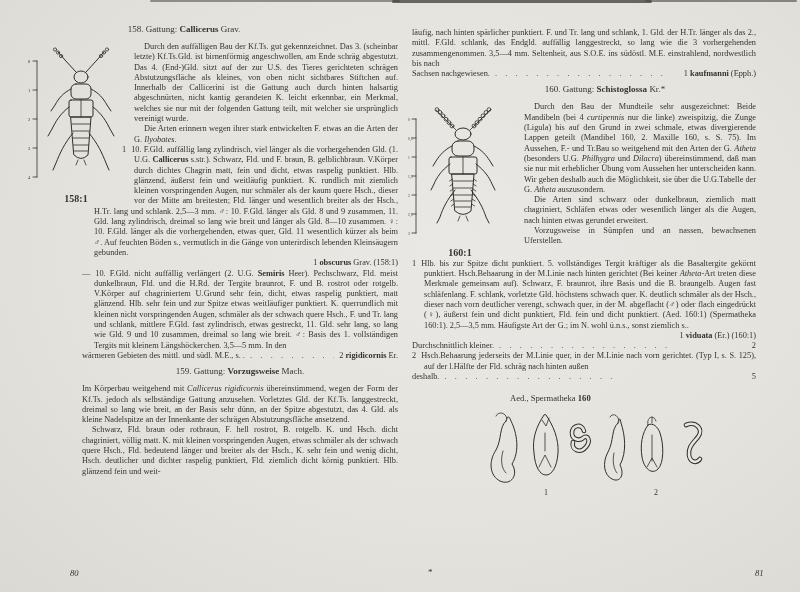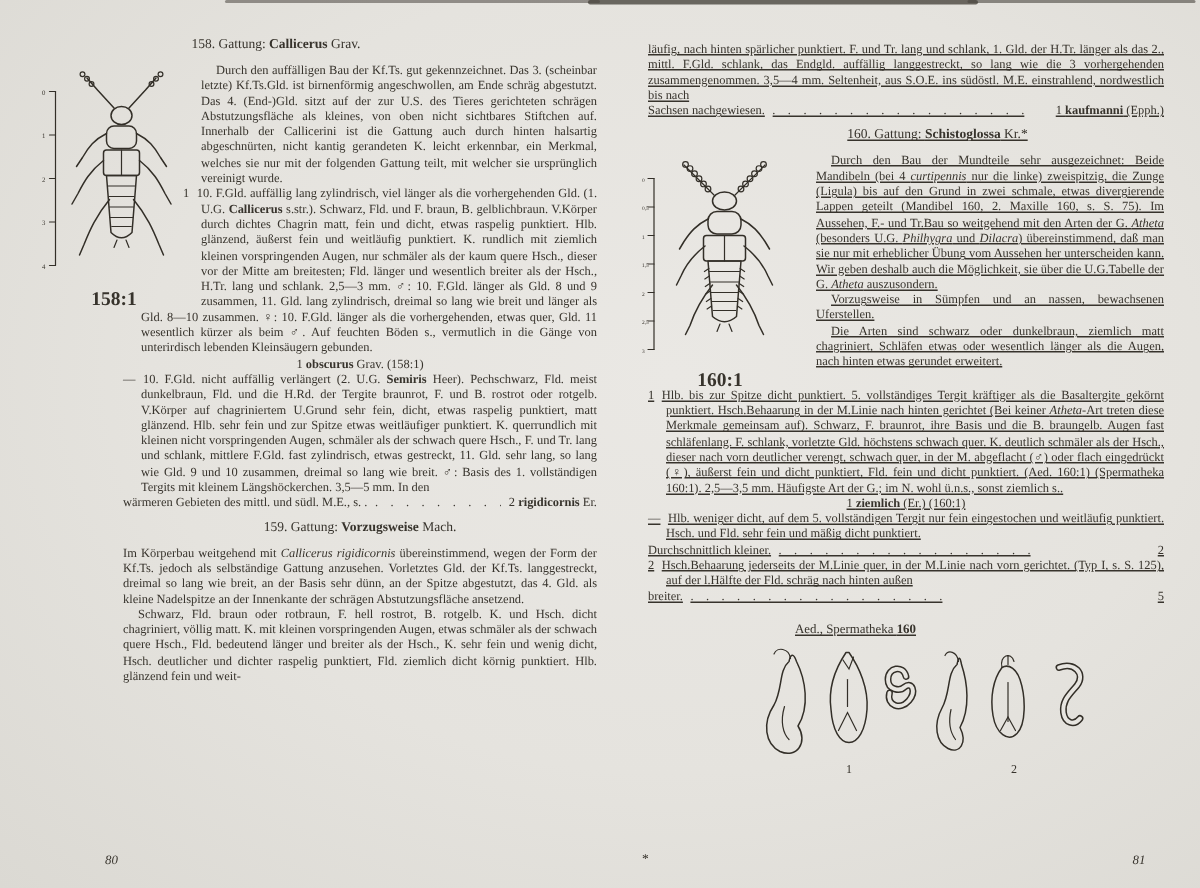--- a/index.html
+++ b/index.html
@@ -7,36 +7,36 @@
     position:relative;width:800px;height:592px;overflow:hidden;
     background:radial-gradient(ellipse at 55% 42%, #eae8e4 0%, #e5e3de 55%, #dbd9d3 100%);
     font-family:"Liberation Serif","DejaVu Serif",serif;
     color:#37332c;
     padding-left:16px;
   }
   .artifact{position:absolute;background:#4a463f;border-radius:2px;}
   .page{position:absolute;font-size:8.3px;line-height:10.3px;text-align:justify;}
   .page p{margin:0;}
   .page-left{left:82px;top:22px;width:316px;}
-  .page-right{left:432px;top:28px;width:344px;text-decoration:underline;}
+  .page-right{left:412px;top:28px;width:344px;}
   .h{text-align:center;font-size:9px;line-height:11px;margin:5px 0 7px;}
   .h158{margin-right:112px;margin-top:2px;}
   .h160{margin-left:42px;}
   .indent{text-indent:10px;}
   .b{font-weight:700;}
   .i{font-style:italic;}
   .key{text-indent:-12px;padding-left:12px;}
   .knum{margin-right:5px;}
-  .specline{text-align:center;}
+  .specline{text-align:right;}
   .lastline{display:flex;align-items:center;white-space:nowrap;}
   .lead{flex:1;overflow:hidden;margin:0 5px;white-space:nowrap;}
   .clr{clear:left;}
   .figL{float:left;width:96px;margin:3px 10px 0 -54px;text-align:center;}
   .figR{float:left;width:104px;margin:3px 12px 0 -4px;text-align:center;}
-  .figcap{font-weight:700;font-size:13px;margin-top:1px;text-align:center;}
+  .figcap{font-weight:700;font-size:10px;margin-top:1px;text-align:center;}
   .figL svg,.figR svg{display:block;}
   .aedcap{clear:both;margin:11px 0 3px 0;padding-left:98px;text-align:left;font-size:8.6px;}
   .aedrow{margin-left:64px;}
   .pagenum{position:absolute;font-size:8.6px;color:#37332c;font-style:italic;}
   .fnmark{position:absolute;font-size:9px;color:#37332c;}
   svg .ink{stroke:#332f28;fill:none;stroke-width:1;stroke-linecap:round;stroke-linejoin:round;}
   svg .ink2{stroke:#332f28;fill:none;stroke-width:.8;stroke-linecap:round;}
   svg .tube{stroke:#332f28;fill:none;stroke-width:4.6;stroke-linecap:round;}
   svg .tubein{stroke:#e7e5e0;fill:none;stroke-width:2.6;stroke-linecap:round;}
   svg text{font-family:"Liberation Serif",serif;fill:#37332c;}
@@ -100,20 +100,21 @@
           <path class="ink" d="M41 62 C32 69 28 76 24 84 L20 91"></path>
           <path class="ink" d="M65 62 C74 69 78 76 82 84 L86 91"></path>
           <path class="ink" d="M45 88 C36 99 32 108 28 118 L25 125"></path>
           <path class="ink" d="M61 88 C70 99 74 108 78 118 L81 125"></path>
         </g>
       </svg>
       <div class="figcap">158:1</div>
     </div>
 
     <p class="indent">Durch den auffälligen Bau der Kf.Ts. gut gekennzeichnet. Das 3. (scheinbar letzte) Kf.Ts.Gld. ist birnenförmig angeschwollen, am Ende schräg abgestutzt. Das 4. (End-)Gld. sitzt auf der zur U.S. des Tieres gerichteten schrägen Abstutzungsfläche als kleines, von oben nicht sichtbares Stiftchen auf. Innerhalb der Callicerini ist die Gattung auch durch hinten halsartig abgeschnürten, nicht kantig gerandeten K. leicht erkennbar, ein Merkmal, welches sie nur mit der folgenden Gattung teilt, mit welcher sie ursprünglich vereinigt wurde.</p>
+    <p class="indent"><span>Die Arten erinnern wegen ihrer stark entwickelten F. etwas an die Arten der G. </span><span class="i">Ilyobates</span><span>.</span></p>
 
     <div class="key">
       <span class="knum">1</span><span><span>10. F.Gld. auffällig lang zylindrisch, viel länger als die vorhergehenden Gld. (1. U.G. </span><span class="b">Callicerus</span><span> s.str.). Schwarz, Fld. und F. braun, B. gelblichbraun. V.Körper durch dichtes Chagrin matt, fein und dicht, etwas raspelig punktiert. Hlb. glänzend, äußerst fein und weitläufig punktiert. K. rundlich mit ziemlich kleinen vorspringenden Augen, nur schmäler als der kaum quere Hsch., dieser vor der Mitte am breitesten; Fld. länger und wesentlich breiter als der Hsch., H.Tr. lang und schlank. 2,5—3 mm. ♂: 10. F.Gld. länger als Gld. 8 und 9 zusammen, 11. Gld. lang zylindrisch, dreimal so lang wie breit und länger als Gld. 8—10 zusammen. ♀: 10. F.Gld. länger als die vorhergehenden, etwas quer, Gld. 11 wesentlich kürzer als beim ♂. Auf feuchten Böden s., vermutlich in die Gänge von unterirdisch lebenden Kleinsäugern gebunden.</span></span>
     </div>
     <div class="specline"><span>1 </span><span class="b">obscurus</span><span> Grav. (158:1)</span></div>
 
     <div class="key">
       <span class="knum">—</span><span><span>10. F.Gld. nicht auffällig verlängert (2. U.G. </span><span class="b">Semiris</span><span> Heer). Pechschwarz, Fld. meist dunkelbraun, Fld. und die H.Rd. der Tergite braunrot, F. und B. rostrot oder rotgelb. V.Körper auf chagriniertem U.Grund sehr fein, dicht, etwas raspelig punktiert, matt glänzend. Hlb. sehr fein und zur Spitze etwas weitläufiger punktiert. K. querrundlich mit kleinen nicht vorspringenden Augen, schmäler als der schwach quere Hsch., F. und Tr. lang und schlank, mittlere F.Gld. fast zylindrisch, etwas gestreckt, 11. Gld. sehr lang, so lang wie Gld. 9 und 10 zusammen, dreimal so lang wie breit. ♂: Basis des 1. vollständigen Tergits mit kleinem Längshöckerchen. 3,5—5 mm. In den</span></span>
     </div>
     <div class="lastline">
@@ -195,42 +196,39 @@
           <path class="ink" d="M42 59 C33 66 29 72 26 79 L23 85"></path>
           <path class="ink" d="M68 59 C77 66 81 72 84 79 L87 85"></path>
           <path class="ink" d="M47 85 C39 95 35 103 32 112 L29 118"></path>
           <path class="ink" d="M63 85 C71 95 75 103 78 112 L81 118"></path>
         </g>
       </svg>
       <div class="figcap">160:1</div>
     </div>
 
     <p class="indent"><span>Durch den Bau der Mundteile sehr ausgezeichnet: Beide Mandibeln (bei 4 </span><span class="i">curtipennis</span><span> nur die linke) zweispitzig, die Zunge (Ligula) bis auf den Grund in zwei schmale, etwas divergierende Lappen geteilt (Mandibel 160, 2. Maxille 160, s. S. 75). Im Aussehen, F.- und Tr.Bau so weitgehend mit den Arten der G. </span><span class="i">Atheta</span><span> (besonders U.G. </span><span class="i">Philhygra</span><span> und </span><span class="i">Dilacra</span><span>) übereinstimmend, daß man sie nur mit erheblicher Übung vom Aussehen her unterscheiden kann. Wir geben deshalb auch die Möglichkeit, sie über die U.G.Tabelle der G. </span><span class="i">Atheta</span><span> auszusondern.</span></p>
+    <p class="indent">Die Arten sind schwarz oder dunkelbraun, ziemlich matt chagriniert, Schläfen etwas oder wesentlich länger als die Augen, nach hinten etwas gerundet erweitert.</p>
     <p class="indent">Vorzugsweise in Sümpfen und an nassen, bewachsenen Uferstellen.</p>
-    <p class="indent">Die Arten sind schwarz oder dunkelbraun, ziemlich matt chagriniert, Schläfen etwas oder wesentlich länger als die Augen, nach hinten etwas gerundet erweitert.</p>
 
     <div class="key clr">
       <span class="knum">1</span><span><span>Hlb. bis zur Spitze dicht punktiert. 5. vollständiges Tergit kräftiger als die Basaltergite gekörnt punktiert. Hsch.Behaarung in der M.Linie nach hinten gerichtet (Bei keiner </span><span class="i">Atheta</span><span>-Art treten diese Merkmale gemeinsam auf). Schwarz, F. braunrot, ihre Basis und die B. braungelb. Augen fast schläfenlang. F. schlank, vorletzte Gld. höchstens schwach quer. K. deutlich schmäler als der Hsch., dieser nach vorn deutlicher verengt, schwach quer, in der M. abgeflacht (♂) oder flach eingedrückt (♀), äußerst fein und dicht punktiert, Fld. fein und dicht punktiert. (Aed. 160:1) (Spermatheka 160:1). 2,5—3,5 mm. Häufigste Art der G.; im N. wohl ü.n.s., sonst ziemlich s..</span></span>
     </div>
-    <div class="specline"><span>1 </span><span class="b">ziemlich</span><span> (Er.) (160:1)</span></div>
-
-    <div class="key">
-      <span class="knum">—</span><span>Hlb. weniger dicht, auf dem 5. vollständigen Tergit nur fein eingestochen und weitläufig punktiert. Hsch. und Fld. sehr fein und mäßig dicht punktiert.</span>
-    </div>
+    <div class="specline"><span>1 </span><span class="b">viduata</span><span> (Er.) (160:1)</span></div>
+
     <div class="lastline">
       <span>Durchschnittlich kleiner.</span>
       <span class="lead">. . . . . . . . . . . . . . . . .</span>
       <span>2</span>
     </div>
 
     <div class="key">
       <span class="knum">2</span><span>Hsch.Behaarung jederseits der M.Linie quer, in der M.Linie nach vorn gerichtet. (Typ I, s. S. 125), auf der l.Hälfte der Fld. schräg nach hinten außen</span>
     </div>
     <div class="lastline">
-      <span>breiter.</span>
+      <span>deshalb.</span>
       <span class="lead">. . . . . . . . . . . . . . . . .</span>
       <span>5</span>
     </div>
 
     <div class="aedcap"><span>Aed., Spermatheka </span><span class="b">160</span></div>
     <div class="aedrow">
       <svg width="236" height="92" viewBox="0 0 236 92">
         <g>
           <path class="ink" d="M30 14 C23 20 26 32 20 43 C12 55 14 69 24 74 C35 79 43 68 36 57 C44 44 41 26 35 14 C33 8 31 9 30 14 Z"></path>
           <path class="ink2" d="M31 12 C30 5 22 4 20 9"></path>

